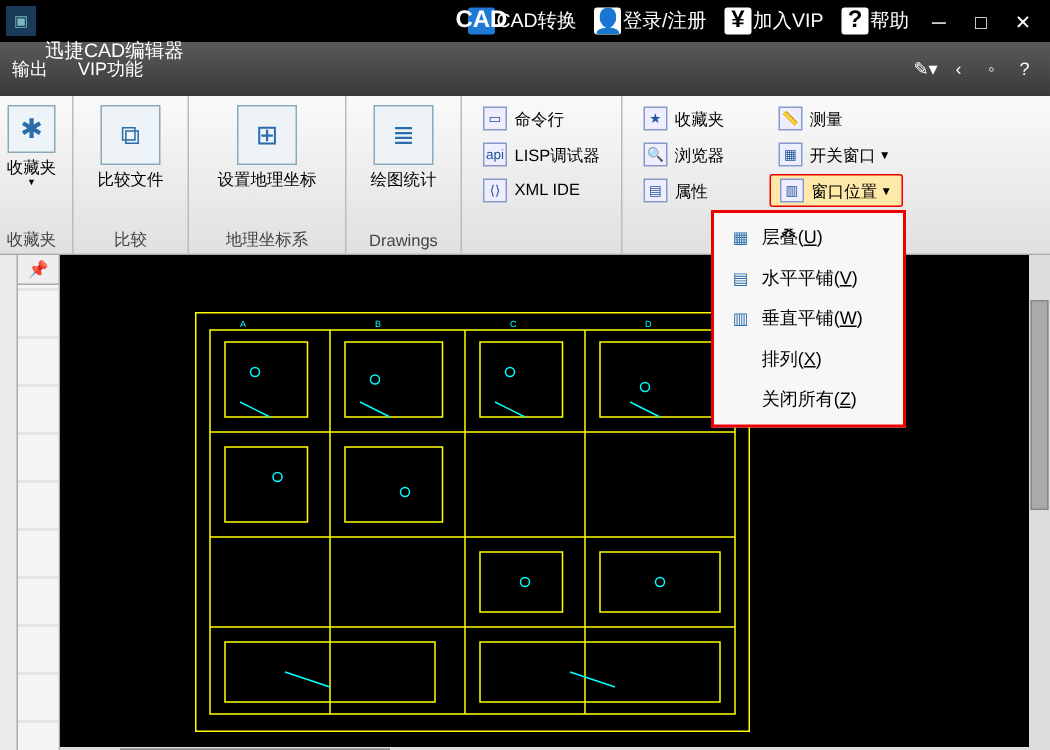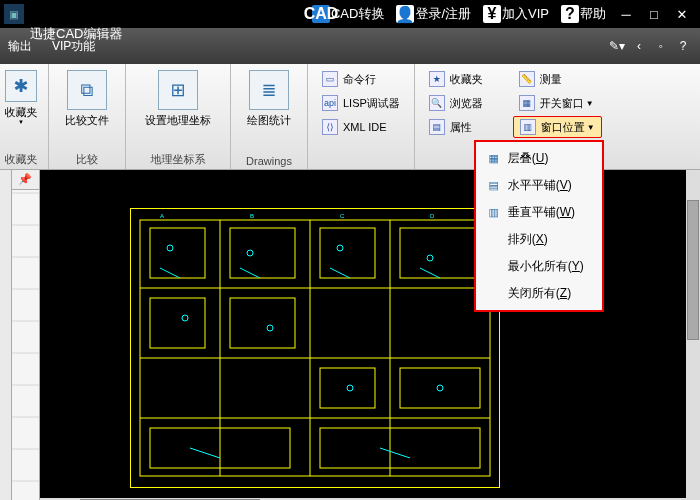--- a/index.html
+++ b/index.html
@@ -183,24 +183,20 @@
             <div class="mi">
                 <span class="micon">▥</span>
                 <span class="mlabel"><span>垂直平铺</span>(<u>W</u>)</span>
               </div>
             <div class="mi">
                 <span class="micon"></span>
                 <span class="mlabel"><span>排列</span>(<u>X</u>)</span>
               </div>
             <div class="mi">
                 <span class="micon"></span>
-                <span class="mlabel"><span>最小化所有</span>(<u>Y</u>)</span>
-              </div>
-            <div class="mi">
-                <span class="micon"></span>
                 <span class="mlabel"><span>关闭所有</span>(<u>Z</u>)</span>
               </div>
           </div>
         </div>
       </div>
     </div>
     <div class="label">窗口</div>
   </div>
 </div>
 

